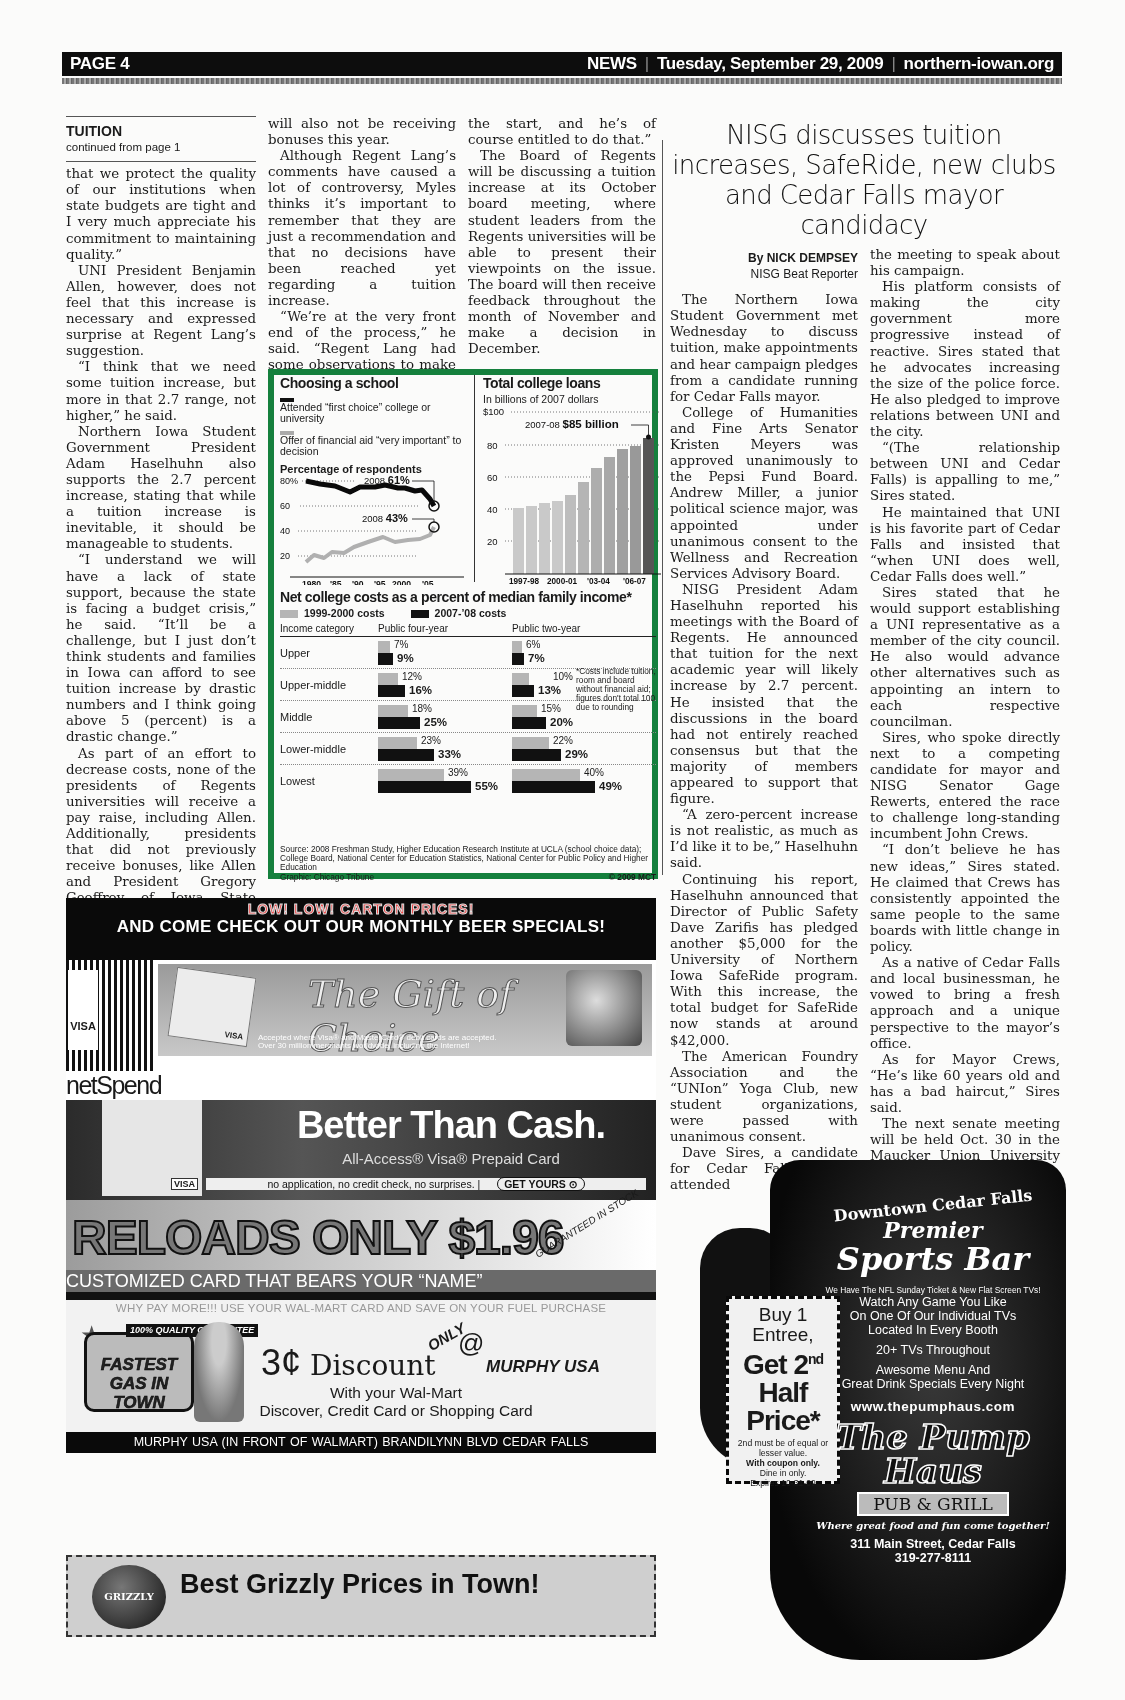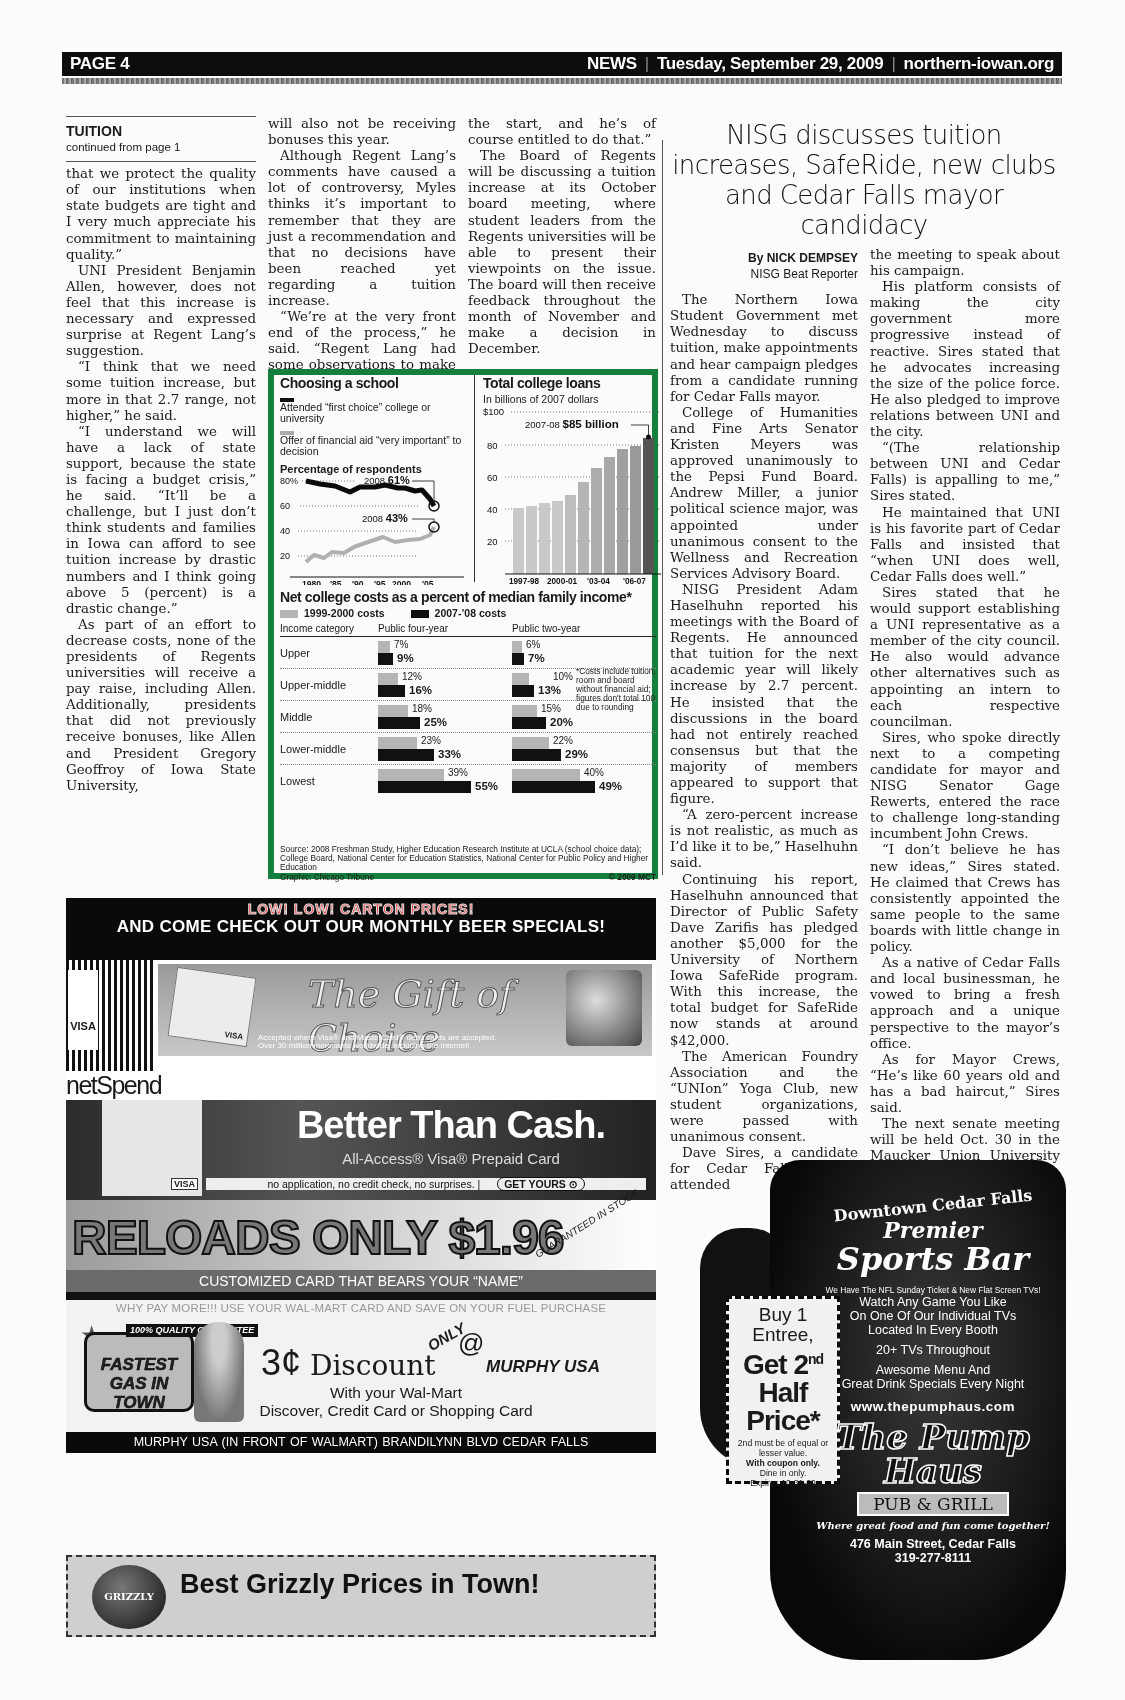--- a/index.html
+++ b/index.html
@@ -66,21 +66,21 @@
   .ad-better { position: absolute; left: 0; top: 202px; width: 590px; height: 100px; background: linear-gradient(90deg, #2b2b2b, #555 40%, #222); }
   .ad-better .card { position: absolute; left: 36px; top: 0; width: 100px; height: 96px; background: #e6e6e6; }
   .ad-better .card span { position: absolute; right: 4px; bottom: 6px; font-size: 9px; font-weight: bold; font-family: "Liberation Sans", sans-serif; background: #fff; border: 1px solid #333; padding: 0 2px; }
   .ad-better .title { position: absolute; left: 200px; top: 4px; width: 370px; text-align: center; font-family: "Liberation Sans", sans-serif; font-weight: bold; font-size: 38px; color: #fff; letter-spacing: -1px; }
   .ad-better .sub { position: absolute; left: 200px; top: 50px; width: 370px; text-align: center; font-family: "Liberation Sans", sans-serif; font-size: 15px; color: #ddd; }
   .ad-better .tag { position: absolute; left: 140px; top: 78px; width: 440px; text-align: center; font-family: "Liberation Sans", sans-serif; font-size: 10.5px; color: #111; background: #eee; }
   .ad-better .tag .btn { border: 1px solid #111; border-radius: 8px; padding: 0 6px; font-weight: bold; margin-left: 14px; }
   .ad-reload { position: absolute; left: 0; top: 302px; width: 590px; height: 70px; background: linear-gradient(90deg, #9c9c9c, #d9d9d9 60%, #fff); }
   .ad-reload .big { position: absolute; left: 6px; top: 10px; font-family: "Liberation Sans", sans-serif; font-weight: bold; font-size: 48px; color: #777; -webkit-text-stroke: 2px #111; letter-spacing: -1px; }
   .ad-reload .stock { position: absolute; right: 10px; top: 18px; font-family: "Liberation Sans", sans-serif; font-style: italic; font-size: 10px; transform: rotate(-32deg); }
-  .ad-custom { position: absolute; left: 0; top: 372px; width: 590px; height: 22px; background: #6a6a6a; color: #fff; text-align: center; font-family: "Liberation Sans", sans-serif; font-size: 14px; line-height: 22px; border-bottom: 8px solid #111; height: 30px; }
+  .ad-custom { position: absolute; left: 0; top: 372px; width: 590px; height: 22px; background: #6a6a6a; color: #fff; text-align: left; font-family: "Liberation Sans", sans-serif; font-size: 18px; line-height: 22px; border-bottom: 8px solid #111; height: 30px; }
   .ad-murphy { position: absolute; left: 0; top: 402px; width: 590px; height: 132px; background: #f2f2f2; }
   .ad-murphy .why { text-align: center; font-family: "Liberation Sans", sans-serif; font-size: 11.5px; color: #999; padding-top: 2px; letter-spacing: 0.2px; }
   .ad-murphy .fastest { position: absolute; left: 18px; top: 32px; width: 110px; height: 80px; border: 3px solid #111; border-radius: 10px; font-family: "Liberation Sans", sans-serif; font-weight: bold; font-style: italic; font-size: 17px; line-height: 19px; text-align: center; padding-top: 20px; background: #bbb; color: #222; -webkit-text-stroke: 0.5px #000; }
   .ad-murphy .guarantee { position: absolute; left: 60px; top: 24px; font-family: "Liberation Sans", sans-serif; font-weight: bold; font-style: italic; font-size: 9px; line-height: 9px; color: #fff; background: #111; padding: 2px 4px; }
   .ad-murphy .star { position: absolute; left: 14px; top: 20px; font-size: 26px; color: #555; }
   .ad-murphy .attendant { position: absolute; left: 128px; top: 22px; width: 50px; height: 100px; background: radial-gradient(ellipse at 50% 20%, #ccc 20%, #777 70%); border-radius: 24px 24px 6px 6px; }
   .ad-murphy .discount { position: absolute; left: 195px; top: 42px; font-family: "DejaVu Serif", serif; font-size: 28px; }
   .ad-murphy .discount .num { font-family: "Liberation Sans", sans-serif; font-size: 36px; }
   .ad-murphy .only { position: absolute; left: 360px; top: 28px; font-family: "Liberation Sans", sans-serif; font-weight: bold; font-style: italic; font-size: 15px; transform: rotate(-30deg); }
   .ad-murphy .at { position: absolute; left: 392px; top: 28px; font-family: "Liberation Sans", sans-serif; font-size: 26px; }
@@ -125,20 +125,21 @@
   <span>northern-iowan.org</span>
 </div>
 <div class="stripe"></div>
 
 <div class="col" style="left:66px; top:116px; width:190px;">
   <div class="jump-head">TUITION</div>
   <div class="jump-sub">continued from page 1</div>
   <p class="noindent">that we protect the quality of our institutions when state budgets are tight and I very much appreciate his commitment to maintaining quality.”</p>
   <p>UNI President Benjamin Allen, however, does not feel that this increase is necessary and expressed surprise at Regent Lang’s suggestion.</p>
   <p>“I think that we need some tuition increase, but more in that 2.7 range, not higher,” he said.</p>
+  <p>Northern Iowa Student Government President Adam Haselhuhn also supports the 2.7 percent increase, stating that while a tuition increase is inevitable, it should be manageable to students.</p>
   <p>“I understand we will have a lack of state support, because the state is facing a budget crisis,” he said. “It’ll be a challenge, but I just don’t think students and families in Iowa can afford to see tuition increase by drastic numbers and I think going above 5 (percent) is a drastic change.”</p>
   <p>As part of an effort to decrease costs, none of the presidents of Regents universities will receive a pay raise, including Allen. Additionally, presidents that did not previously receive bonuses, like Allen and President Gregory Geoffroy of Iowa State University,</p>
 </div>
 
 <div class="col" style="left:268px; top:116px; width:188px;">
   <p class="noindent">will also not be receiving bonuses this year.</p>
   <p>Although Regent Lang’s comments have caused a lot of controversy, Myles thinks it’s important to remember that they are just a recommendation and that no decisions have been reached yet regarding a tuition increase.</p>
   <p>“We’re at the very front end of the process,” he said. “Regent Lang had some observations to make right at</p>
 </div>
 
@@ -445,17 +446,17 @@
     <div class="line">On One Of Our Individual TVs</div>
     <div class="line">Located In Every Booth</div>
     <div class="line gap">20+ TVs Throughout</div>
     <div class="line gap">Awesome Menu And</div>
     <div class="line">Great Drink Specials Every Night</div>
     <div class="url">www.thepumphaus.com</div>
     <div class="logo">The Pump Haus</div>
     <div class="pub">PUB &amp; GRILL</div>
     <div class="slogan">Where great food and fun come together!</div>
     <div class="addr">
-        <div>476 Main Street, Cedar Falls</div>
+        <div>311 Main Street, Cedar Falls</div>
         <div>319-277-8111</div>
       </div>
   </div>
 </div>
 
 </body></html>

